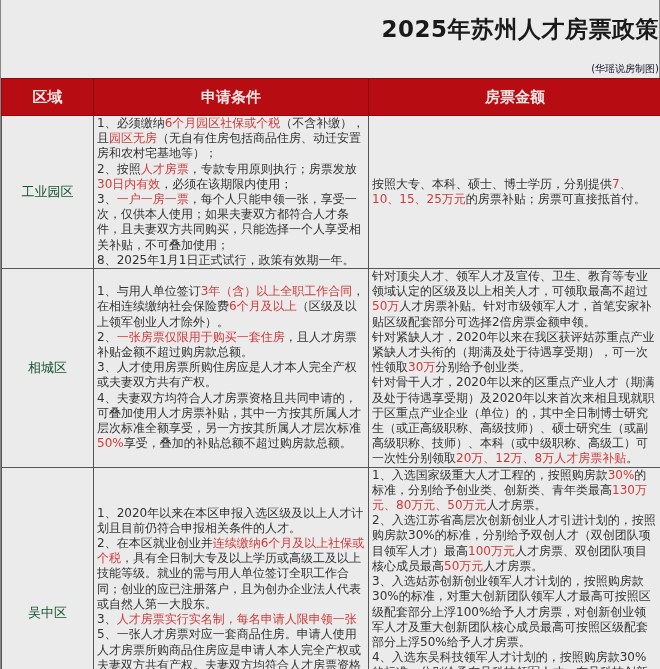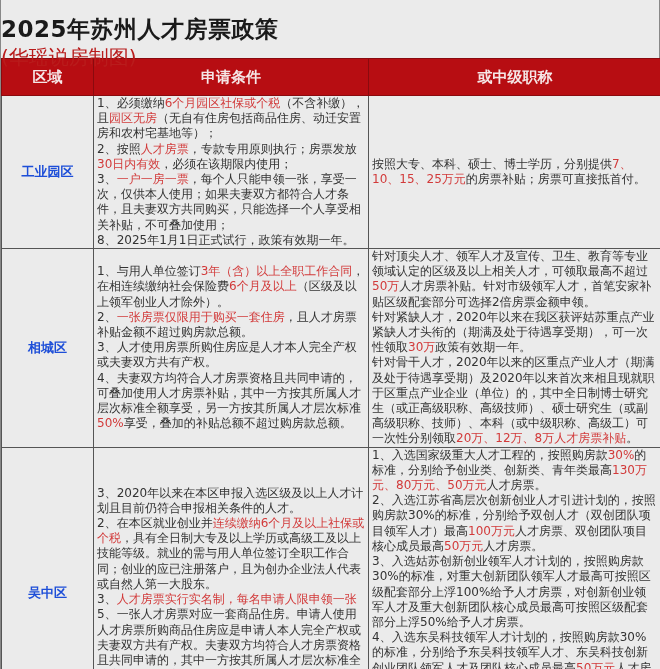--- a/index.html
+++ b/index.html
@@ -1,26 +1,26 @@
 <!DOCTYPE html>
 <html><head>
 <meta charset="utf-8">
 <style>
   * { box-sizing: border-box; margin: 0; padding: 0; }
   html, body { width: 660px; height: 669px; overflow: hidden; background: #e9e9e9; }
   body { font-family: "DejaVu Sans", "Liberation Sans", sans-serif; color: #2a2a2a; position: relative; }
   .page { width: 660px; height: 669px; position: relative; background: #ebebeb; border-left: 1px solid #888; border-right: 1px solid #888; }
-  .title-block { height: 58px; text-align: left; padding-top: 14px; }
+  .title-block { height: 78px; text-align: right; padding-top: 14px; }
   .title { font-size: 23px; font-weight: bold; color: #1a1a1a; letter-spacing: 0.5px; line-height: 30px; }
-  .subtitle { font-size: 20px; color: #b91c1c; line-height: 22px; margin-top: 2px; }
+  .subtitle { font-size: 10px; color: #0f172a; line-height: 22px; margin-top: 14px; }
   table { width: 660px; border-collapse: collapse; table-layout: fixed; }
   col.c1 { width: 92px; } col.c2 { width: 275px; } col.c3 { width: 293px; }
   th { background: #b70d12; color: #f5e6e6; font-size: 15px; font-weight: bold; height: 37px; border: 1px solid #8a0a0e; text-align: center; }
   td { border: 1px solid #555; vertical-align: middle; font-size: 12px; line-height: 15.2px; color: #333; padding: 0 3px; background: #ebebeb; }
-  td.region { text-align: center; font-size: 13px; font-weight: bold; color: #1d4ed8; margin-top: 48px; }
+  td.region { text-align: center; font-size: 13px; font-weight: normal; color: #14532d; margin-top: 48px; }
   .r1 td { height: 139px; } .r2 td { height: 162px; } .r3 td { height: 226px; }
   .hl { color: #d23a3a; }
   .line { display: block; }
   .watermark { position: absolute; left: 470px; top: 630px; font-size: 17px; color: rgba(120,120,120,0.35); letter-spacing: 2px; pointer-events: none; }
   .watermark .dot { display: inline-block; width: 16px; height: 16px; border-radius: 50%; background: rgba(120,120,120,0.3); vertical-align: -2px; margin-right: 4px; }
 </style>
 </head>
 <body>
 
 <div class="page">
@@ -32,21 +32,21 @@
   <table>
     <colgroup>
         <col class="c1">
         <col class="c2">
         <col class="c3">
       </colgroup>
     <thead>
       <tr>
         <th>区域</th>
         <th>申请条件</th>
-        <th>或中级职称</th>
+        <th>房票金额</th>
       </tr>
     </thead>
     <tbody>
       <tr class="r1">
         <td class="region">工业园区</td>
         <td>
             <span class="line"><span>1、必须缴纳</span><span class="hl">6个月园区社保或个税</span><span>（不含补缴），且</span><span class="hl">园区无房</span><span>（无自有住房包括商品住房、动迁安置房和农村宅基地等）；</span></span>
             <span class="line"><span>2、按照</span><span class="hl">人才房票</span><span>，专款专用原则执行；房票发放</span><span class="hl">30日内有效</span><span>，必须在该期限内使用；</span></span>
             <span class="line"><span>3、</span><span class="hl">一户一房一票</span><span>，每个人只能申领一张，享受一次，仅供本人使用；如果夫妻双方都符合人才条件，且夫妻双方共同购买，只能选择一个人享受相关补贴，不可叠加使用；</span></span>
             <span class="line"><span>8、2025年1月1日正式试行，政策有效期一年。</span></span>
@@ -58,28 +58,28 @@
       <tr class="r2">
         <td class="region">相城区</td>
         <td>
             <span class="line"><span>1、与用人单位签订</span><span class="hl">3年（含）以上全职工作合同</span><span>，在相连续缴纳社会保险费</span><span class="hl">6个月及以上</span><span>（区级及以上领军创业人才除外）。</span></span>
             <span class="line"><span>2、</span><span class="hl">一张房票仅限用于购买一套住房</span><span>，且人才房票补贴金额不超过购房款总额。</span></span>
             <span class="line"><span>3、人才使用房票所购住房应是人才本人完全产权或夫妻双方共有产权。</span></span>
             <span class="line"><span>4、夫妻双方均符合人才房票资格且共同申请的，可叠加使用人才房票补贴，其中一方按其所属人才层次标准全额享受，另一方按其所属人才层次标准</span><span class="hl">50%</span><span>享受，叠加的补贴总额不超过购房款总额。</span></span>
           </td>
         <td>
             <span class="line"><span>针对顶尖人才、领军人才及宣传、卫生、教育等专业领域认定的区级及以上相关人才，可领取最高不超过</span><span class="hl">50万</span><span>人才房票补贴。针对市级领军人才，首笔安家补贴区级配套部分可选择2倍房票金额申领。</span></span>
-            <span class="line"><span>针对紧缺人才，2020年以来在我区获评姑苏重点产业紧缺人才头衔的（期满及处于待遇享受期），可一次性领取</span><span class="hl">30万</span><span>政策有效期一年。</span></span>
+            <span class="line"><span>针对紧缺人才，2020年以来在我区获评姑苏重点产业紧缺人才头衔的（期满及处于待遇享受期），可一次性领取</span><span class="hl">30万</span><span>分别给予创业类。</span></span>
             <span class="line"><span>针对骨干人才，2020年以来的区重点产业人才（期满及处于待遇享受期）及2020年以来首次来相且现就职于区重点产业企业（单位）的，其中全日制博士研究生（或正高级职称、高级技师）、硕士研究生（或副高级职称、技师）、本科（或中级职称、高级工）可一次性分别领取</span><span class="hl">20万、12万、8万人才房票补贴</span><span>。</span></span>
           </td>
       </tr>
       <tr class="r3">
         <td class="region">吴中区</td>
         <td>
-            <span class="line"><span>3、2020年以来在本区申报入选区级及以上人才计划且目前仍符合申报相关条件的人才。</span></span>
+            <span class="line"><span>1、2020年以来在本区申报入选区级及以上人才计划且目前仍符合申报相关条件的人才。</span></span>
             <span class="line"><span>2、在本区就业创业并</span><span class="hl">连续缴纳6个月及以上社保或个税</span><span>，具有全日制大专及以上学历或高级工及以上技能等级。就业的需与用人单位签订全职工作合同；创业的应已注册落户，且为创办企业法人代表或自然人第一大股东。</span></span>
             <span class="line"><span>3、</span><span class="hl">人才房票实行实名制，每名申请人限申领一张</span></span>
             <span class="line"><span>5、一张人才房票对应一套商品住房。申请人使用人才房票所购商品住房应是申请人本人完全产权或夫妻双方共有产权。夫妻双方均符合人才房票资格且共同申请的，其中一方按其所属人才层次标准全额享受，另一方按其所属人才层次标准的</span><span class="hl">50%</span><span>享受。</span></span>
           </td>
         <td>
             <span class="line"><span>1、入选国家级重大人才工程的，按照购房款</span><span class="hl">30%</span><span>的标准，分别给予创业类、创新类、青年类最高</span><span class="hl">130万元、80万元、50万元</span><span>人才房票。</span></span>
             <span class="line"><span>2、入选江苏省高层次创新创业人才引进计划的，按照购房款30%的标准，分别给予双创人才（双创团队项目领军人才）最高</span><span class="hl">100万元</span><span>人才房票、双创团队项目核心成员最高</span><span class="hl">50万元</span><span>人才房票。</span></span>
             <span class="line"><span>3、入选姑苏创新创业领军人才计划的，按照购房款30%的标准，对重大创新团队领军人才最高可按照区级配套部分上浮100%给予人才房票，对创新创业领军人才及重大创新团队核心成员最高可按照区级配套部分上浮50%给予人才房票。</span></span>
             <span class="line"><span>4、入选东吴科技领军人才计划的，按照购房款30%的标准，分别给予东吴科技领军人才、东吴科技创新创业团队领军人才及团队核心成员最高</span><span class="hl">50万元</span><span>人才房票。</span></span>
             <span class="line"><span>5、对全日制普通高校博士研究生、硕士研究生、本科生、大专生分别给予</span><span class="hl">20万元、12万元、8万元、3万元</span><span>人才房票；高级工及以上技能人才给予</span></span>

